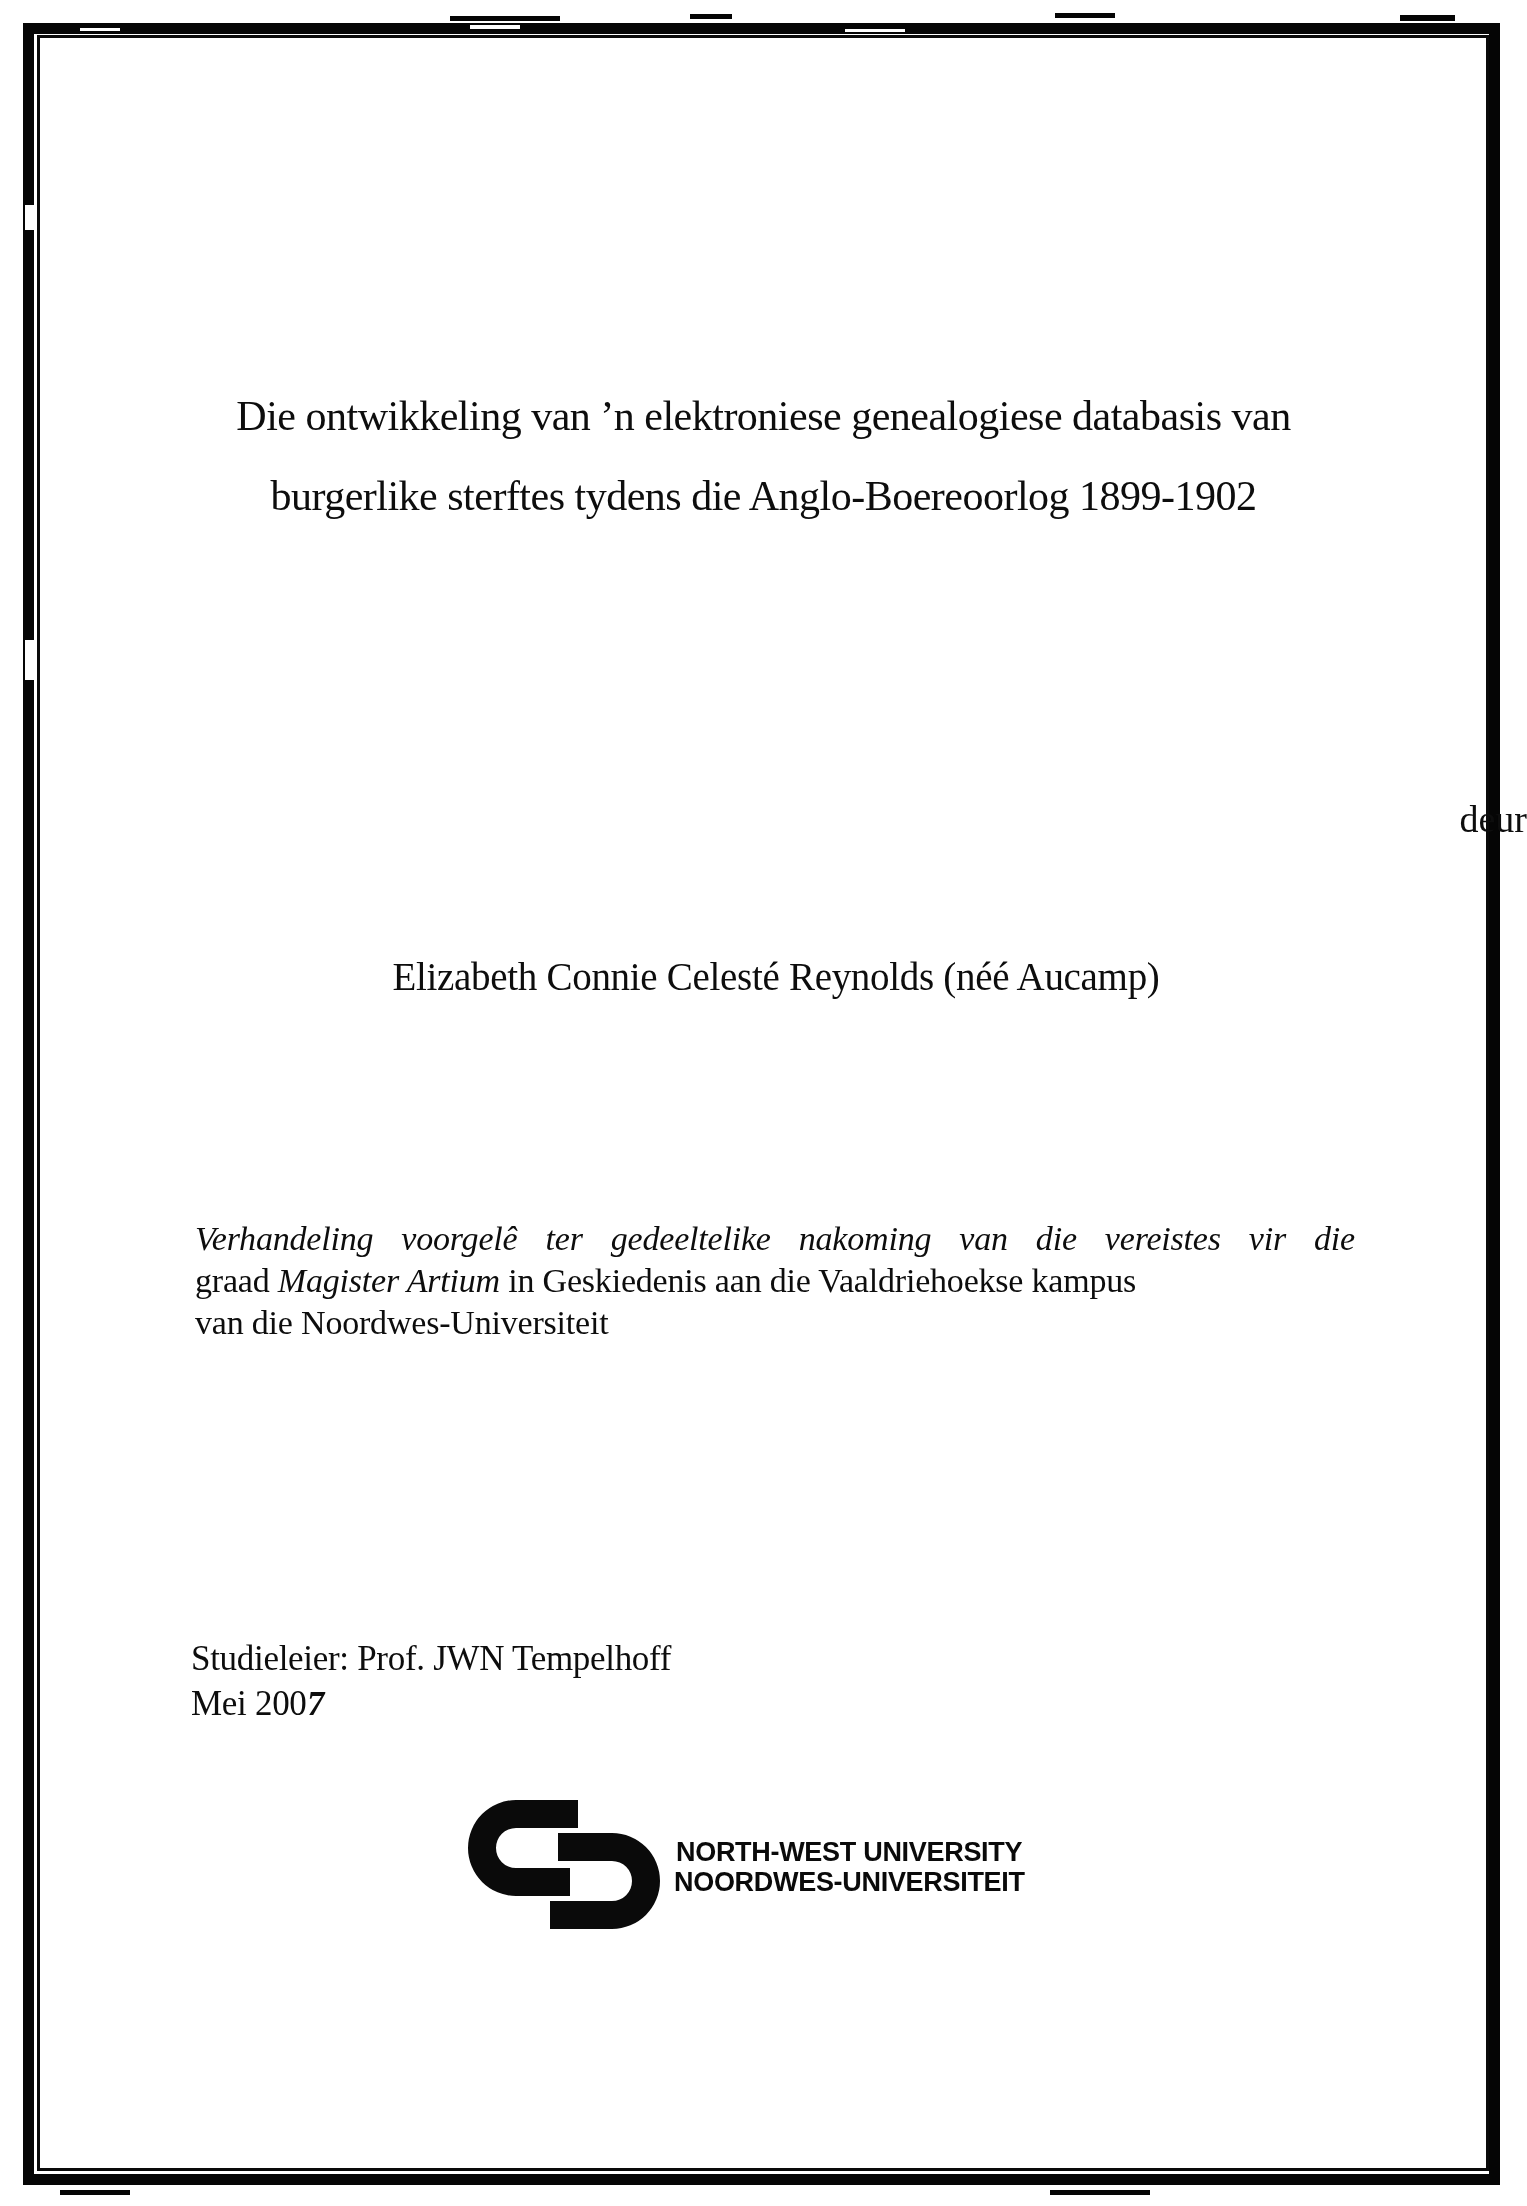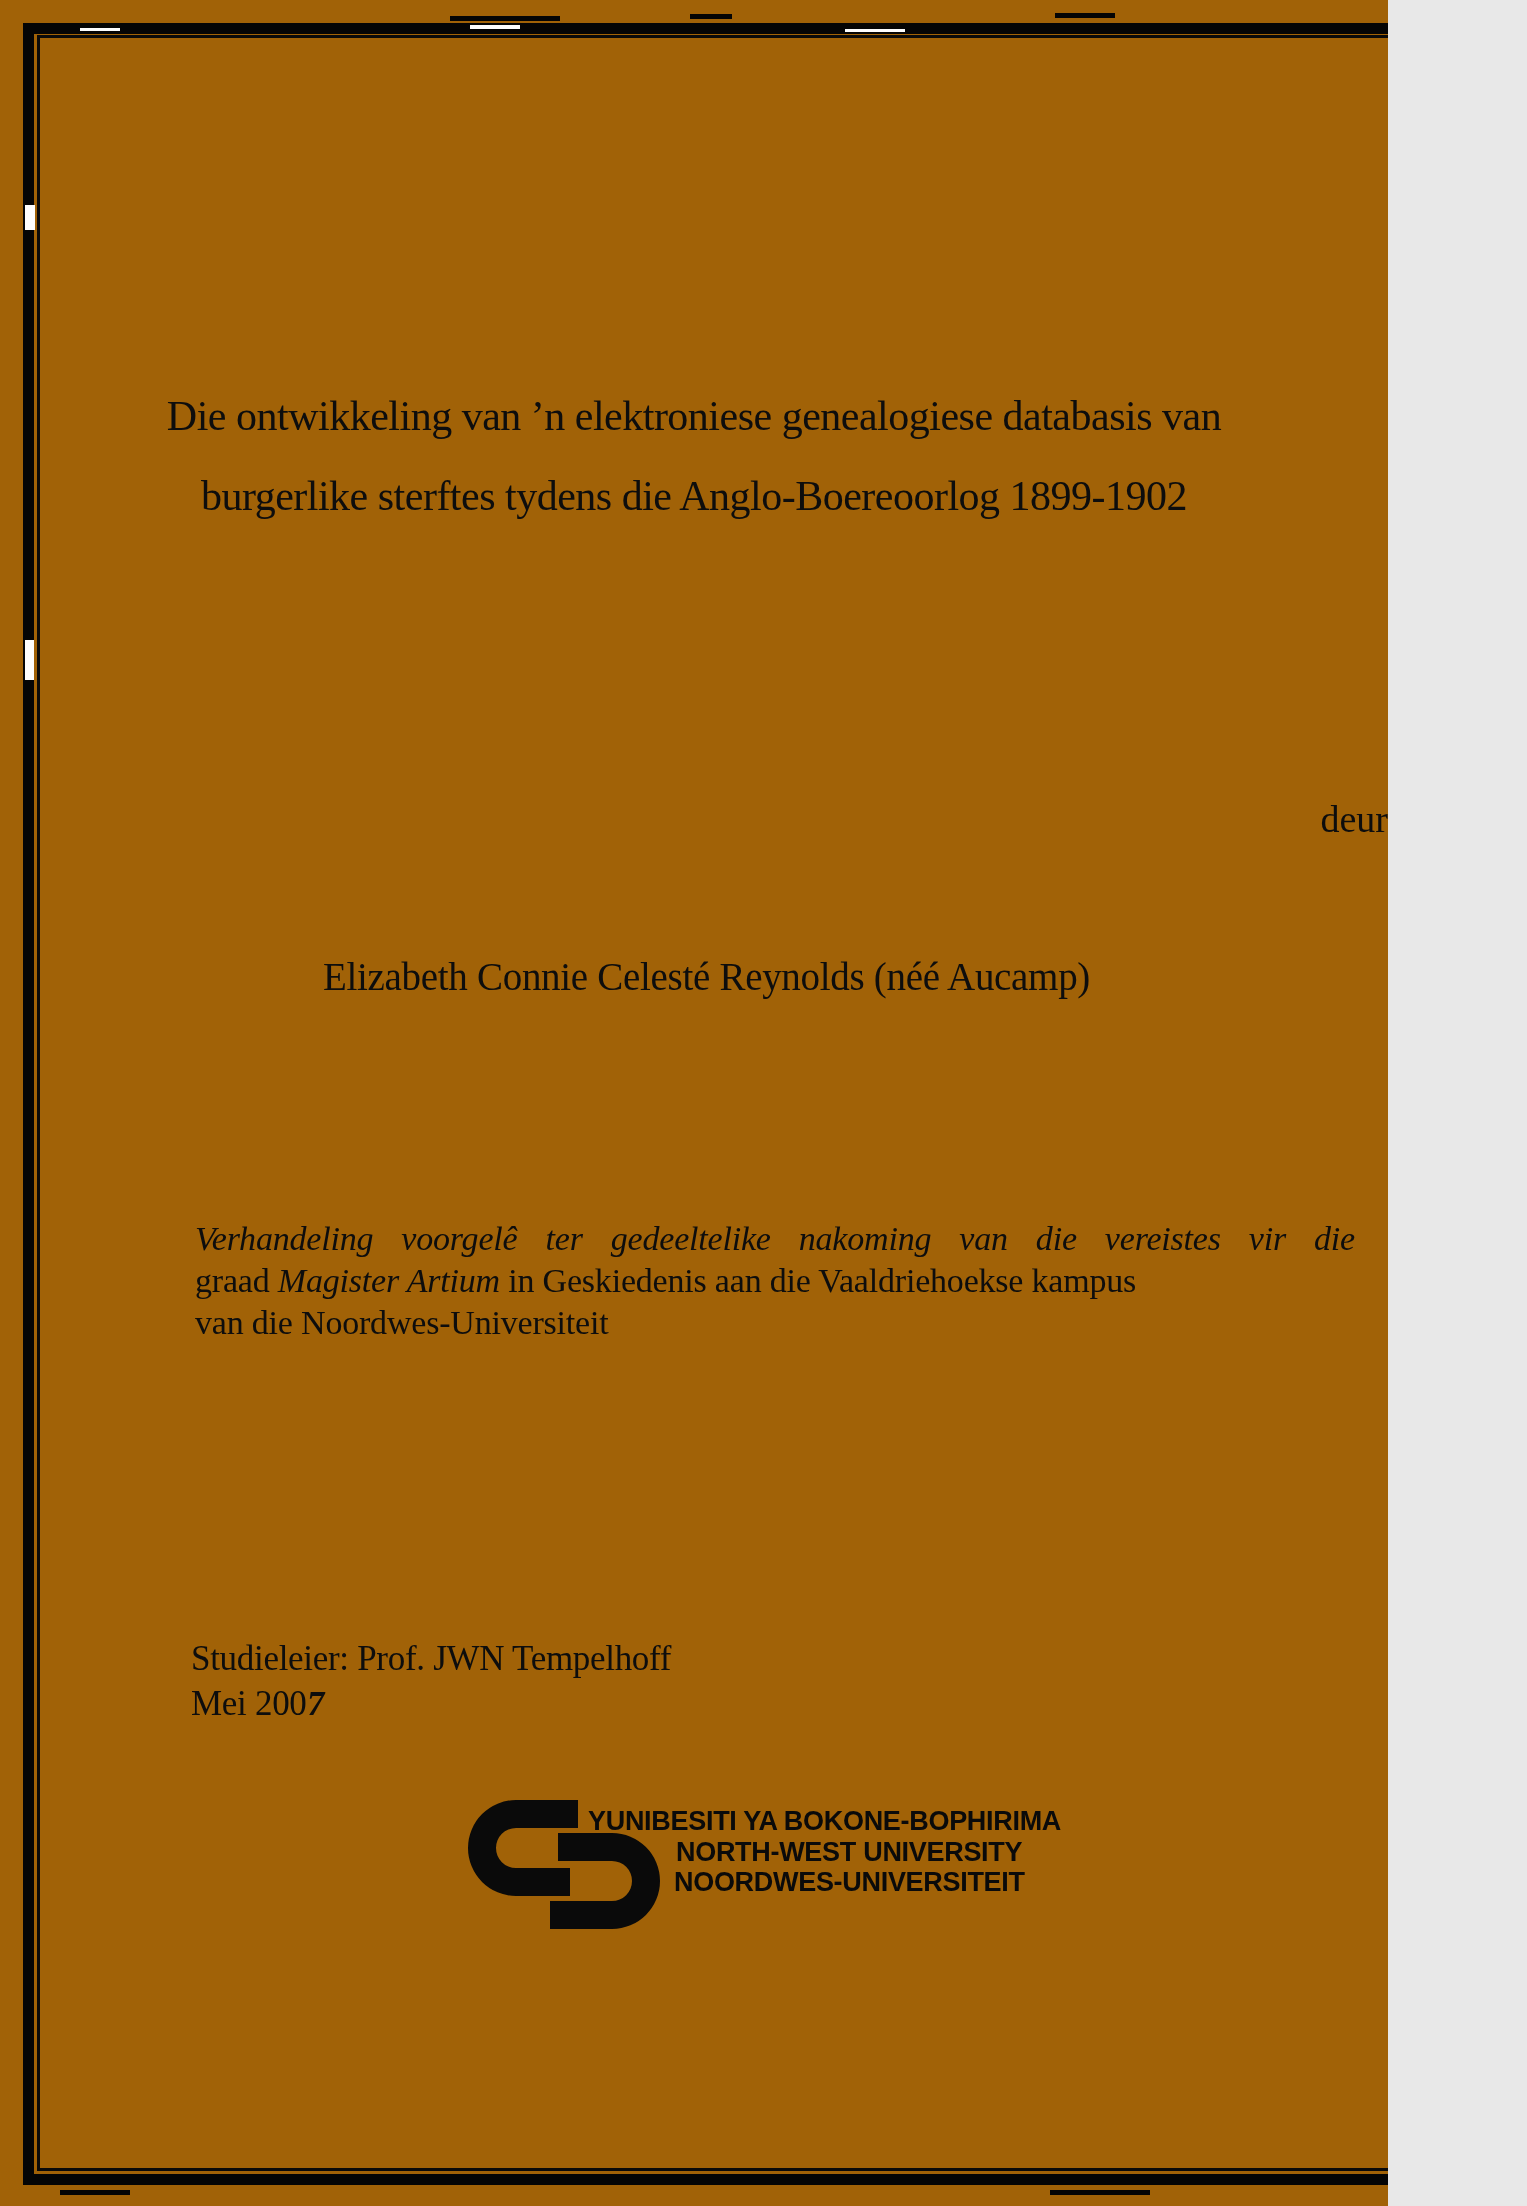--- a/index.html
+++ b/index.html
@@ -1,18 +1,18 @@
 <!DOCTYPE html>
 <html><head>
 <meta charset="utf-8">
 <style>
   html,body { margin:0; padding:0; background:#e8e8e8; }
   .page {
-    position:relative; width:1388px; height:2206px;
-    background:#a16207; overflow:hidden;
+    position:relative; width:1527px; height:2206px;
+    background:#ffffff; overflow:hidden;
     font-family:"Liberation Serif","DejaVu Serif",serif;
     color:#0d0d0d;
   }
   
   .outer-frame {
     position:absolute; left:23px; top:23px; width:1477px; height:2162px;
     border:11px solid #050505; box-sizing:border-box;
   }
   .inner-frame {
     position:absolute; left:37px; top:35px; width:1452px; height:2136px;
@@ -98,18 +98,17 @@
   <div class="supervisor-block">
     <div>Studieleier: Prof. JWN Tempelhoff</div>
     <div><span>Mei 200</span><span class="digit-seven">7</span></div>
   </div>
 
   <div class="logo">
     <svg width="195" height="135" viewBox="0 0 195 135" aria-hidden="true">
       <path fill="#0a0a0a" transform="translate(0,4)" d="M110 0H48A48 48 0 0 0 48 96H102V68H48A20 20 0 0 1 48 28H110Z"></path>
       <path fill="#0a0a0a" transform="translate(82,37) rotate(180 55 48)" d="M110 0H48A48 48 0 0 0 48 96H102V68H48A20 20 0 0 1 48 28H110Z"></path>
     </svg>
-    <div class="logo-line l1">YUNIBESITI YA BOKONE-BOPHIRIMA</div>
     <div class="logo-line l2">NORTH-WEST UNIVERSITY</div>
     <div class="logo-line l3">NOORDWES-UNIVERSITEIT</div>
   </div>
 
 </div>
 
 </body></html>

